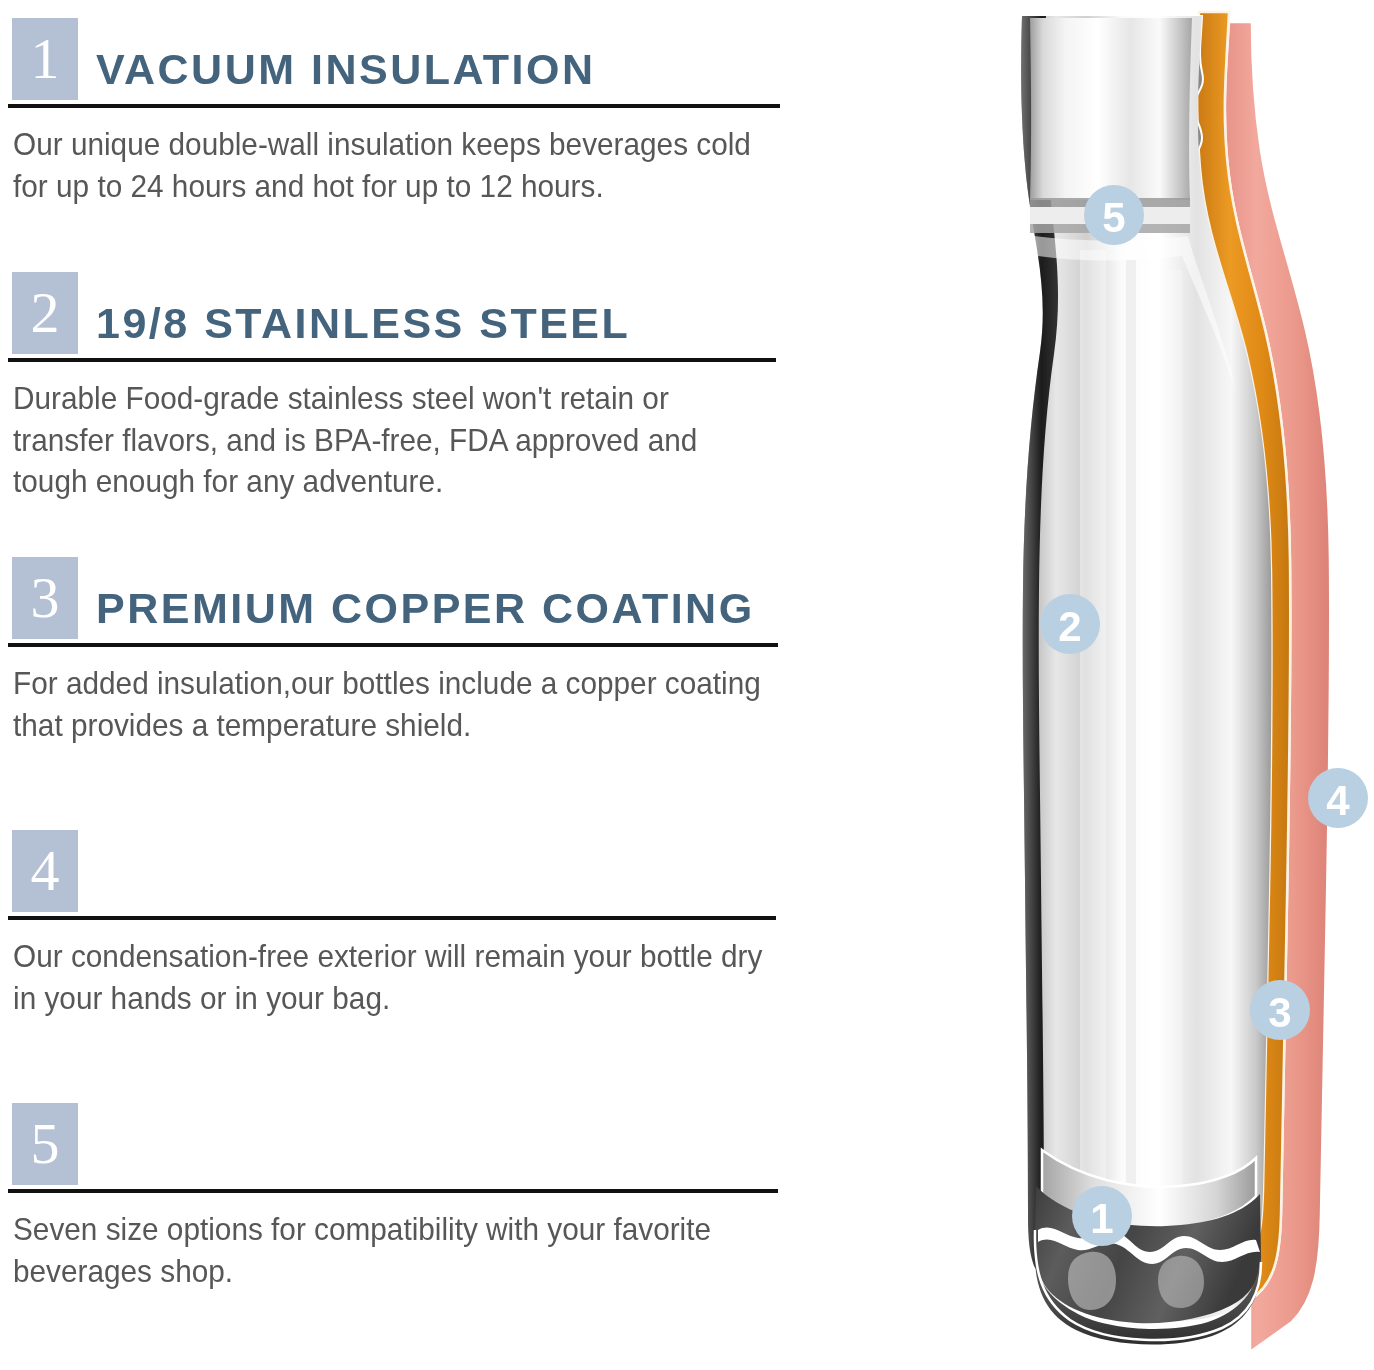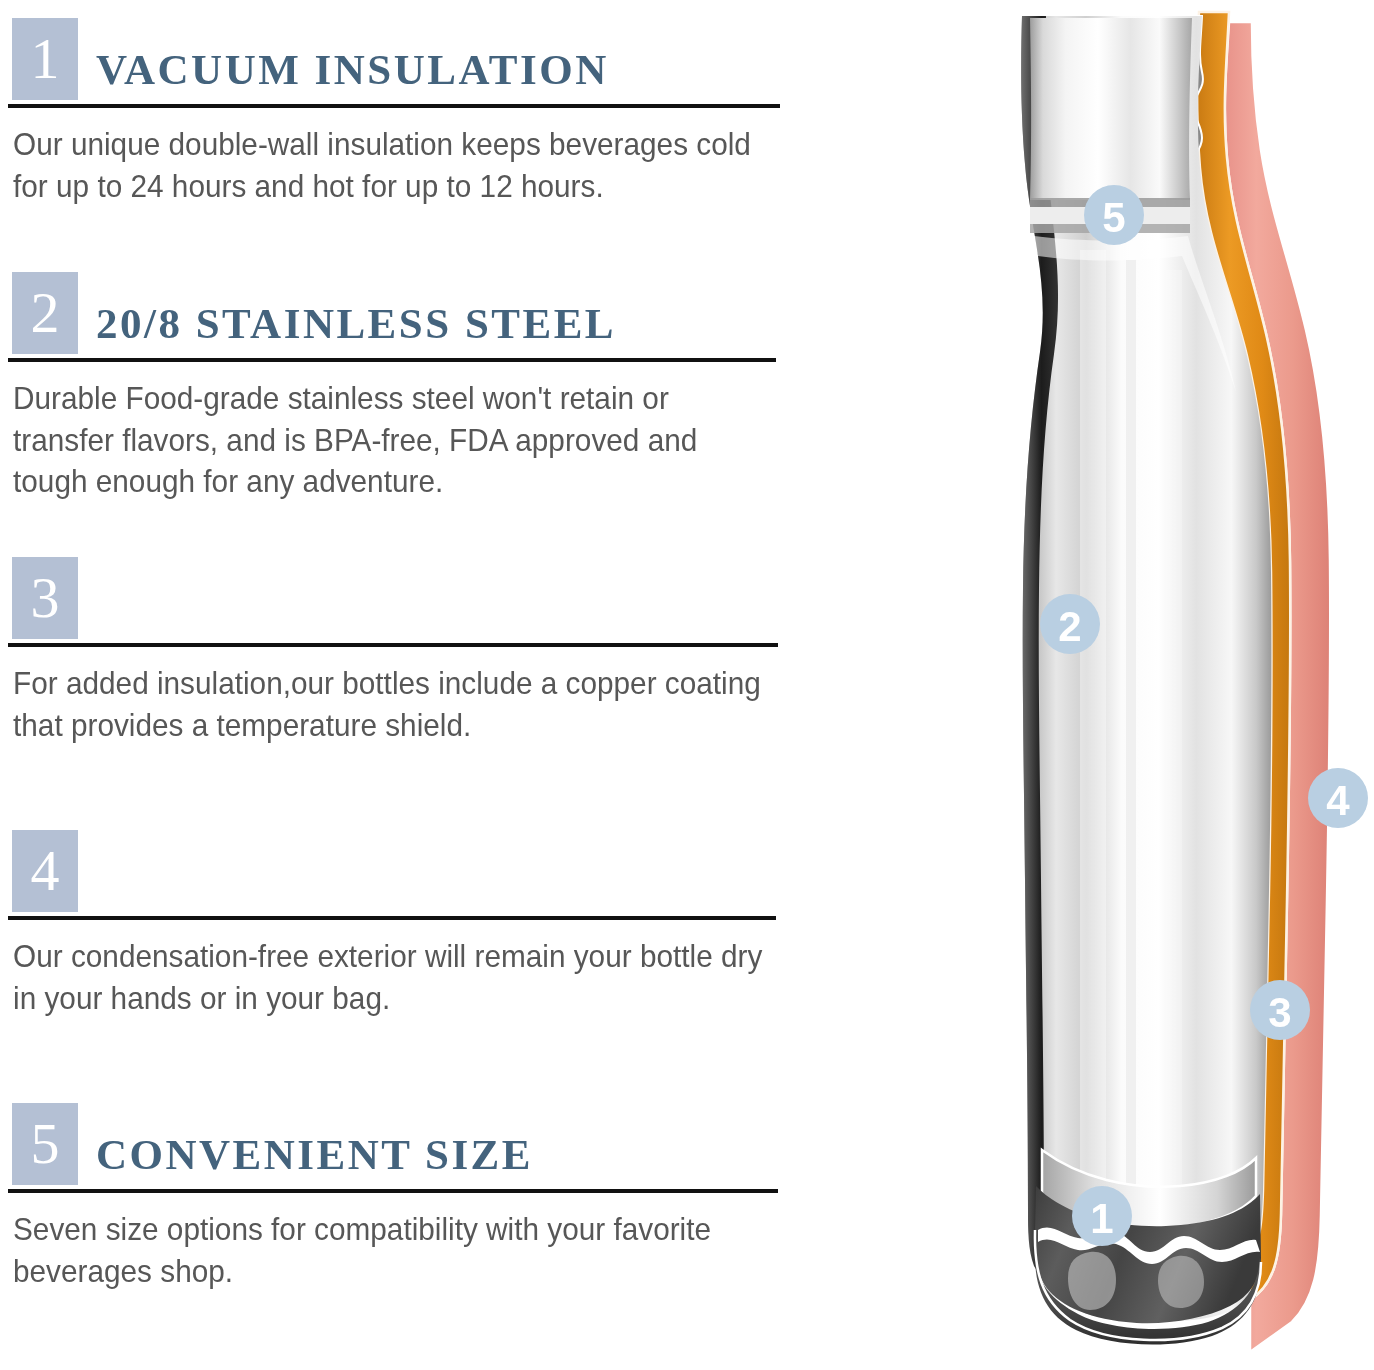--- a/index.html
+++ b/index.html
@@ -47,21 +47,21 @@
     color: #ffffff;
     font-family: "Liberation Serif", serif;
     font-size: 58px;
     line-height: 82px;
     text-align: center;
     margin-left: 12px;
     flex: 0 0 auto;
     letter-spacing: 0;
   }
   .feature-title {
-    font-family: Liberation Serif, serif;
+    font-family: Liberation Sans, sans-serif;
     font-weight: bold;
     font-size: 43px;
     color: #44637d;
     letter-spacing: 2.5px;
     padding-left: 18px;
     padding-bottom: 6px;
     white-space: nowrap;
   }
   .divider {
     height: 4px;
@@ -113,46 +113,46 @@
         <div class="num-box">1</div>
         <div class="feature-title">VACUUM  INSULATION</div>
       </div>
       <div class="divider" style="width:772px;"></div>
       <div class="feature-body">Our unique double-wall insulation keeps beverages cold for up to 24 hours and hot for up to 12 hours.</div>
     </div>
 
     <div class="feature" style="top:272px;">
       <div class="feature-head">
         <div class="num-box">2</div>
-        <div class="feature-title">20/8  STAINLESS  STEEL</div>
+        <div class="feature-title">19/8  STAINLESS  STEEL</div>
       </div>
       <div class="divider" style="width:768px;"></div>
       <div class="feature-body">Durable Food-grade stainless steel won't retain or transfer flavors, and is BPA-free, FDA approved and tough enough for any adventure.</div>
     </div>
 
     <div class="feature" style="top:557px;">
       <div class="feature-head">
         <div class="num-box">3</div>
+        <div class="feature-title">PREMIUM  COPPER  COATING</div>
       </div>
       <div class="divider" style="width:770px;"></div>
       <div class="feature-body">For added insulation,our bottles include a copper coating that provides a temperature shield.</div>
     </div>
 
     <div class="feature" style="top:830px;">
       <div class="feature-head">
         <div class="num-box">4</div>
       </div>
       <div class="divider" style="width:768px;"></div>
       <div class="feature-body">Our condensation-free exterior will remain your bottle dry in your hands or in your bag.</div>
     </div>
 
     <div class="feature" style="top:1103px;">
       <div class="feature-head">
         <div class="num-box">5</div>
-        <div class="feature-title">CONVENIENT  SIZE</div>
       </div>
       <div class="divider" style="width:770px;"></div>
       <div class="feature-body">Seven size options for compatibility with your favorite beverages shop.</div>
     </div>
 
   </div>
 
   <div id="bottle-wrap">
     <svg id="bottle-svg" width="444" height="1370" viewBox="0 0 444 1370" xmlns="http://www.w3.org/2000/svg">
       <defs>

